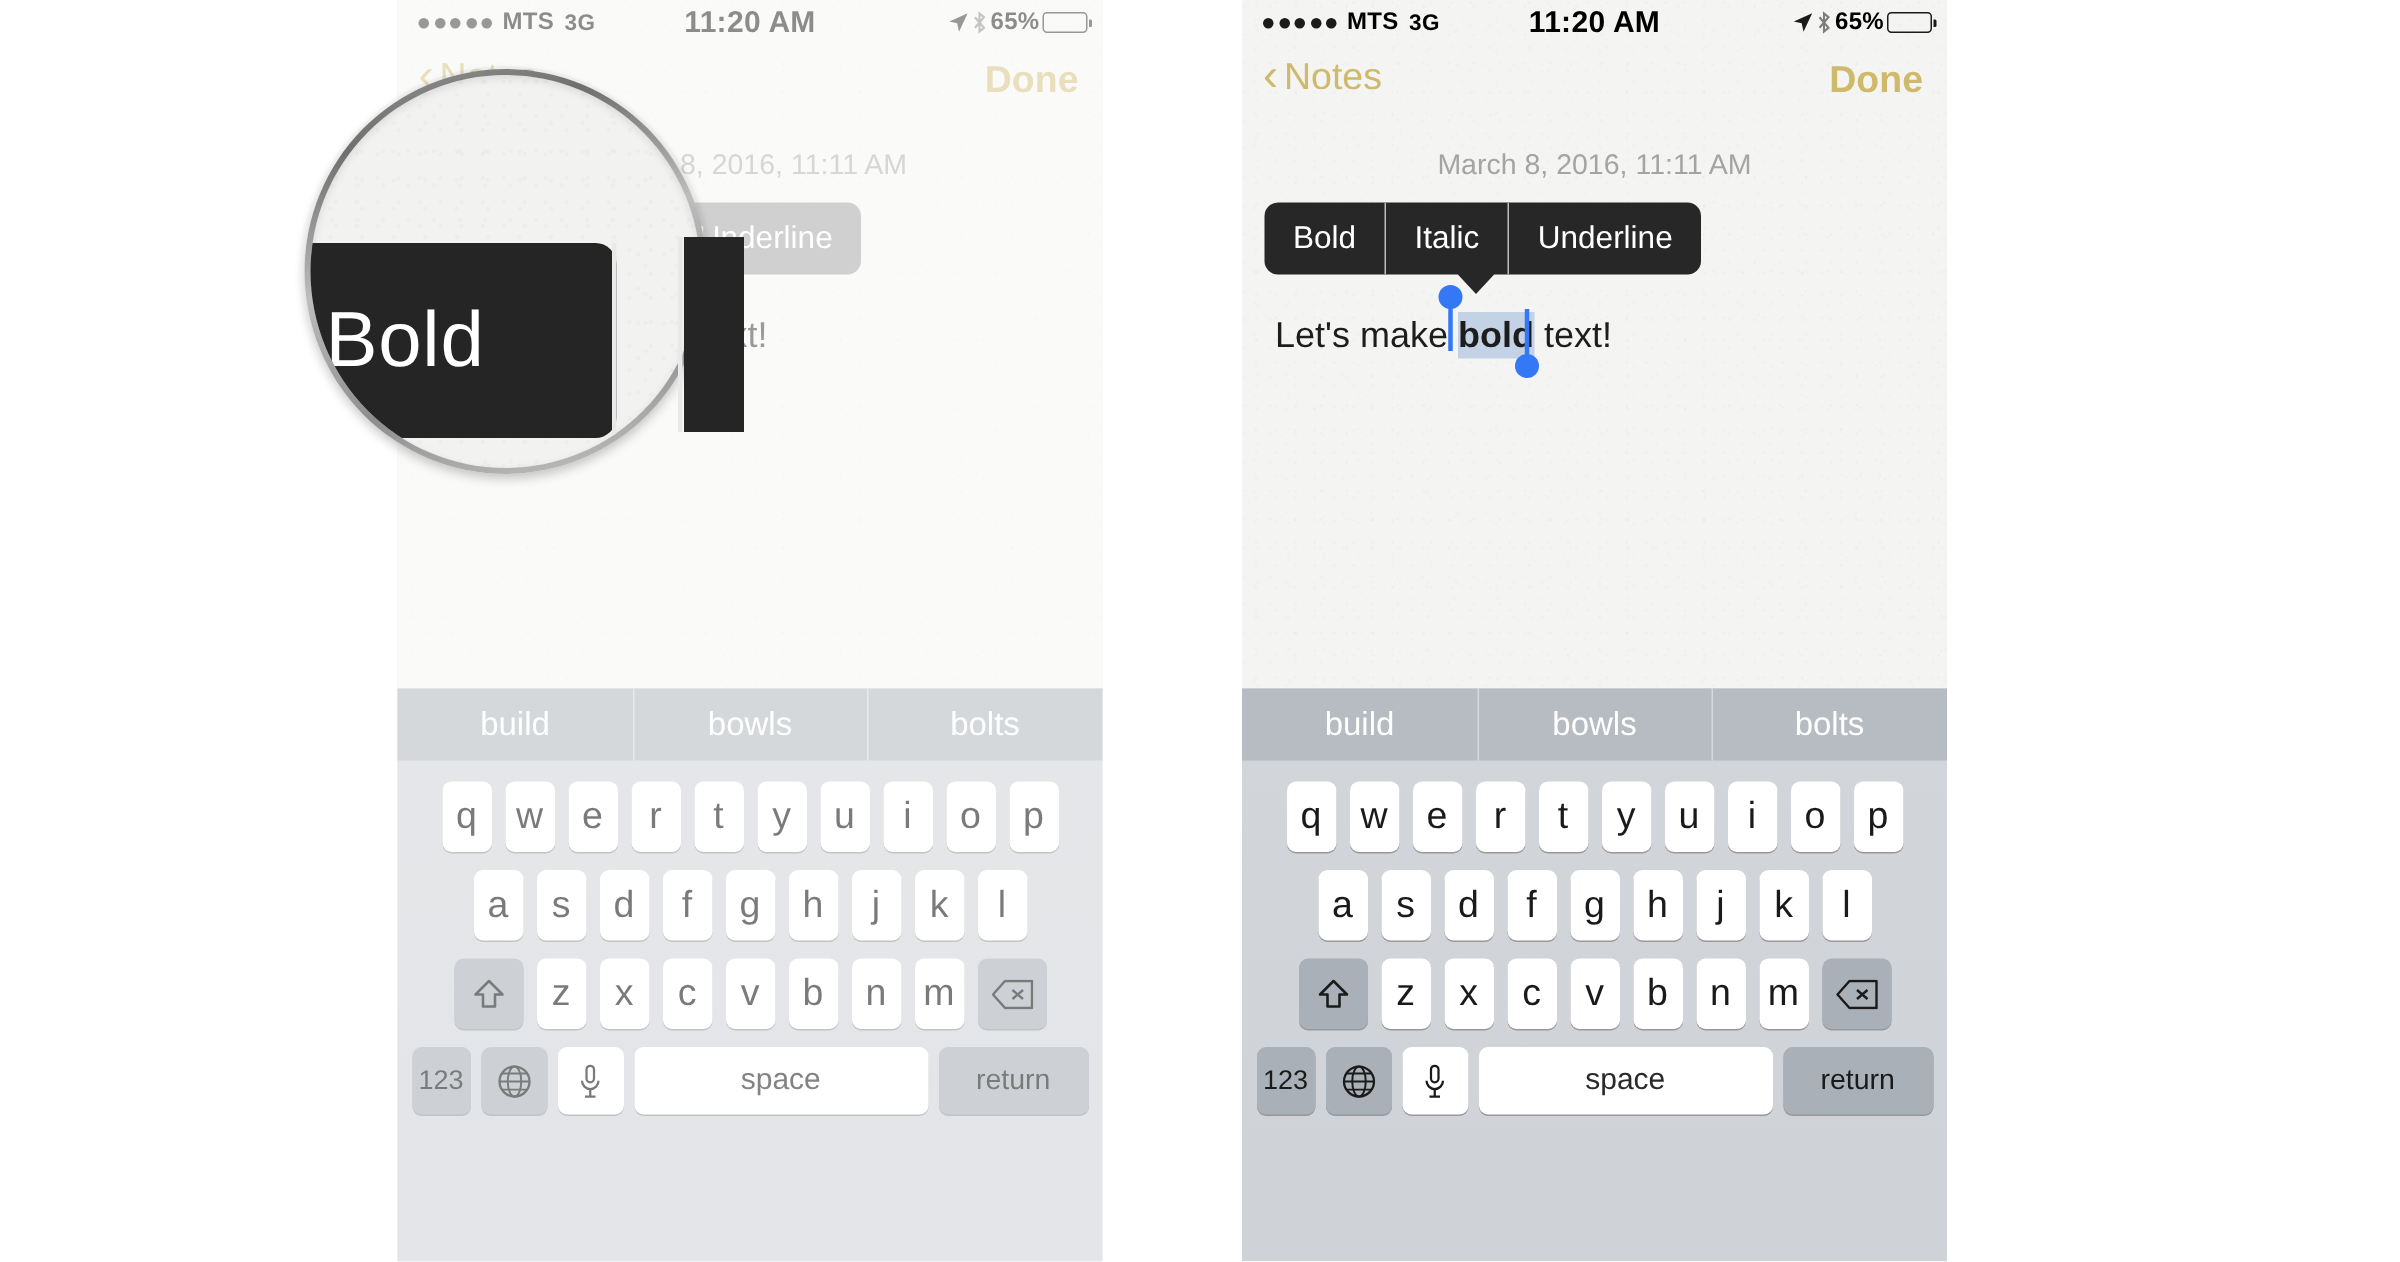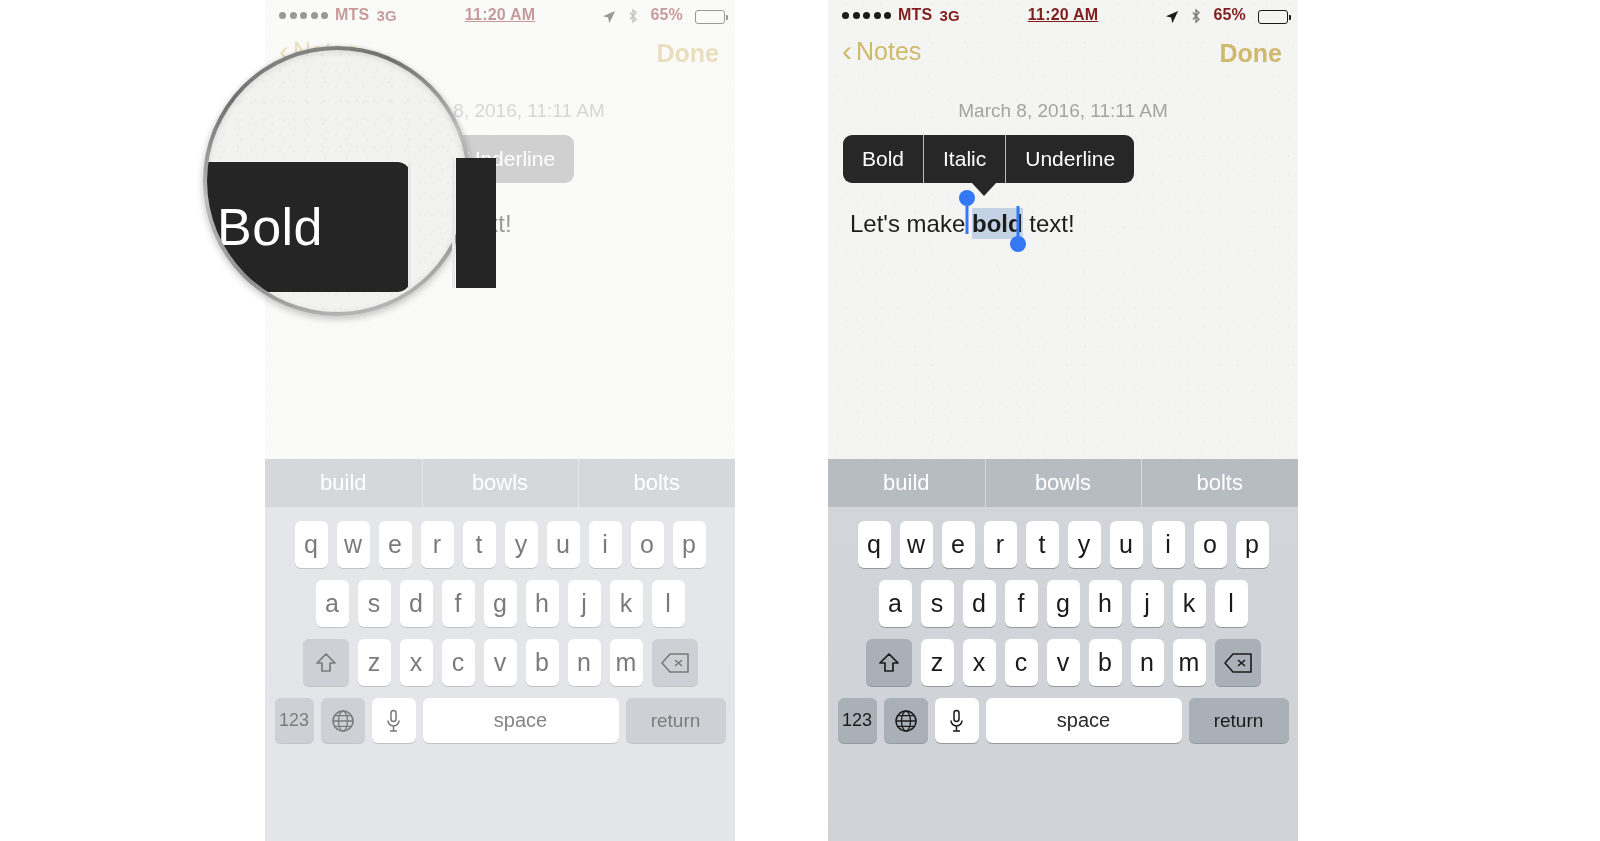--- a/index.html
+++ b/index.html
@@ -19,29 +19,29 @@
       radial-gradient(circle at 11% 23%, rgba(0,0,0,.018) 0 1px, transparent 1px),
       radial-gradient(circle at 37% 61%, rgba(0,0,0,.015) 0 1px, transparent 1px),
       radial-gradient(circle at 73% 12%, rgba(0,0,0,.02) 0 1px, transparent 1px),
       radial-gradient(circle at 88% 77%, rgba(0,0,0,.013) 0 1px, transparent 1px),
       radial-gradient(circle at 55% 88%, rgba(0,0,0,.016) 0 1px, transparent 1px);
     background-size:17px 19px,23px 21px,13px 15px,29px 27px,19px 23px;
   }
 
   
   .statusbar{position:absolute;left:0;top:0;width:470px;height:30px;
-    display:flex;align-items:center;font-size:17px;color:#7f1d1d;
+    display:flex;align-items:center;font-size:17px;color:#000000;
     font-weight:700;letter-spacing:.2px;z-index:6;}
   .sb-left{position:absolute;left:14px;display:flex;align-items:center;gap:7px;}
   .dots{display:flex;gap:3.5px;align-items:center;}
   .dots i{width:7px;height:7px;border-radius:50%;background:#1b1b1b;display:block;}
   .sb-carrier{font-size:16px;font-weight:700;}
   .sb-net{font-size:15px;font-weight:700;}
-  .sb-center{position:absolute;left:0;width:470px;text-align:center;font-size:16px;font-weight:700;text-decoration:underline;}
-  .sb-right{position:absolute;right:10px;display:flex;align-items:flex-end;gap:12px;}
+  .sb-center{position:absolute;left:0;width:470px;text-align:center;font-size:20px;font-weight:700;}
+  .sb-right{position:absolute;right:10px;display:flex;align-items:center;gap:2px;}
   .loc-arrow{width:14px;height:14px;}
   .bt-icon{width:10px;height:16px;}
   .sb-pct{font-size:16px;font-weight:700;}
   .battery{width:30px;height:14px;border:1.6px solid #1b1b1b;border-radius:3px;position:relative;
            box-sizing:border-box;padding:1.5px;}
   .battery::after{content:"";position:absolute;right:-4px;top:4px;width:2.4px;height:5px;
            background:#1b1b1b;border-radius:0 1px 1px 0;}
   .battery .fill{height:100%;background:#1b1b1b;border-radius:1px;}
 
   

